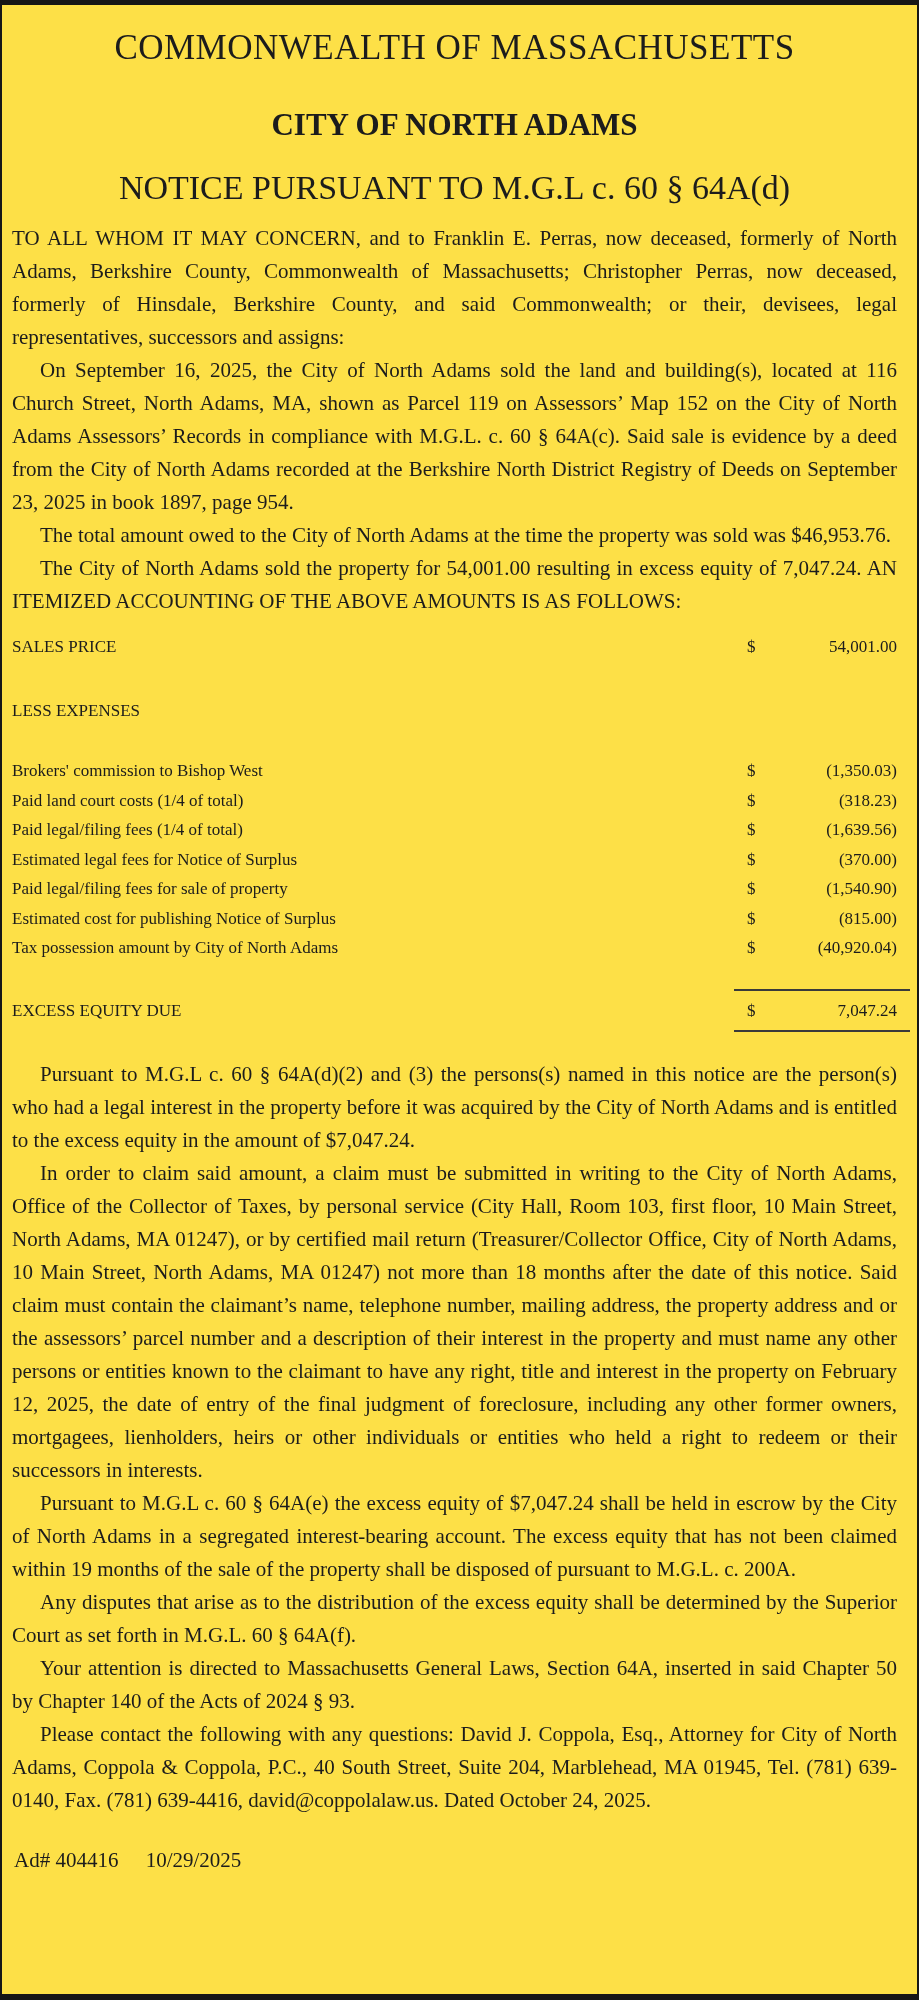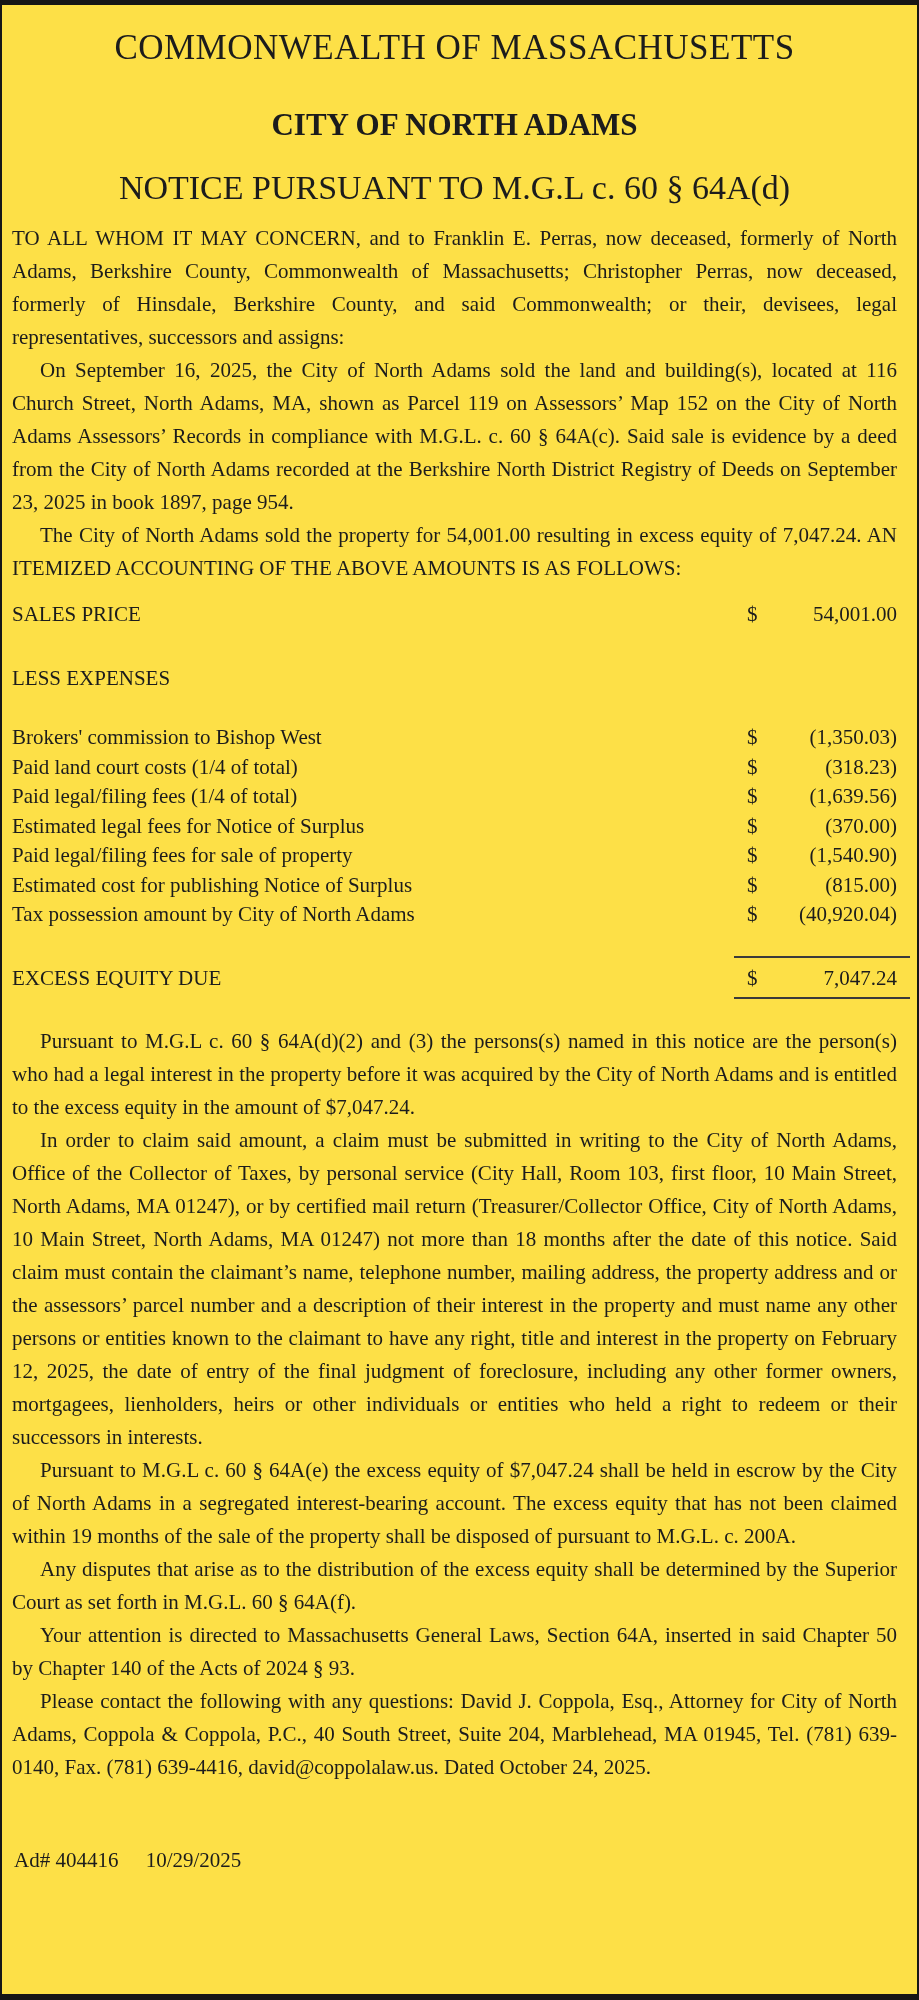--- a/index.html
+++ b/index.html
@@ -52,21 +52,21 @@
     text-align: justify;
   }
   p.first-para {
     margin-top: 14px;
   }
   p.indent {
     text-indent: 28px;
   }
   
   .acct {
-    font-size: 21px;
+    font-size: 17px;
   }
   .acct-row {
     display: flex;
     align-items: baseline;
     line-height: 30px;
   }
   .acct-row.sales { margin-top: 14px; }
   .acct-label { flex: 1; }
   .money {
     display: flex;
@@ -102,20 +102,21 @@
 
 <div class="page">
 
   <div class="h1">COMMONWEALTH OF MASSACHUSETTS</div>
   <div class="h2">CITY OF NORTH ADAMS</div>
   <div class="h3">NOTICE PURSUANT TO M.G.L c. 60 § 64A(d)</div>
 
   <div class="body-text">
     <p class="para first-para">TO ALL WHOM IT MAY CONCERN, and to Franklin E. Perras, now deceased, formerly of North Adams, Berkshire County, Commonwealth of Massachusetts; Christopher Perras, now deceased, formerly of Hinsdale, Berkshire County, and said Commonwealth; or their, devisees, legal representatives, successors and assigns:</p>
     <p class="para indent">On September 16, 2025, the City of North Adams sold the land and building(s), located at 116 Church Street, North Adams, MA, shown as Parcel 119 on Assessors’ Map 152 on the City of North Adams Assessors’ Records in compliance with M.G.L. c. 60 § 64A(c). Said sale is evidence by a deed from the City of North Adams recorded at the Berkshire North District Registry of Deeds on September 23, 2025 in book 1897, page 954.</p>
+    <p class="para indent">The total amount owed to the City of North Adams at the time the property was sold was $46,953.76.</p>
     <p class="para indent">The City of North Adams sold the property for 54,001.00 resulting in excess equity of 7,047.24.  AN ITEMIZED ACCOUNTING OF THE ABOVE AMOUNTS IS AS FOLLOWS:</p>
 
     <div class="acct">
 
       <div class="acct-row sales">
         <span class="acct-label">SALES PRICE</span>
         <span class="money">
           <span>$</span>
           <span>54,001.00</span>
         </span>

